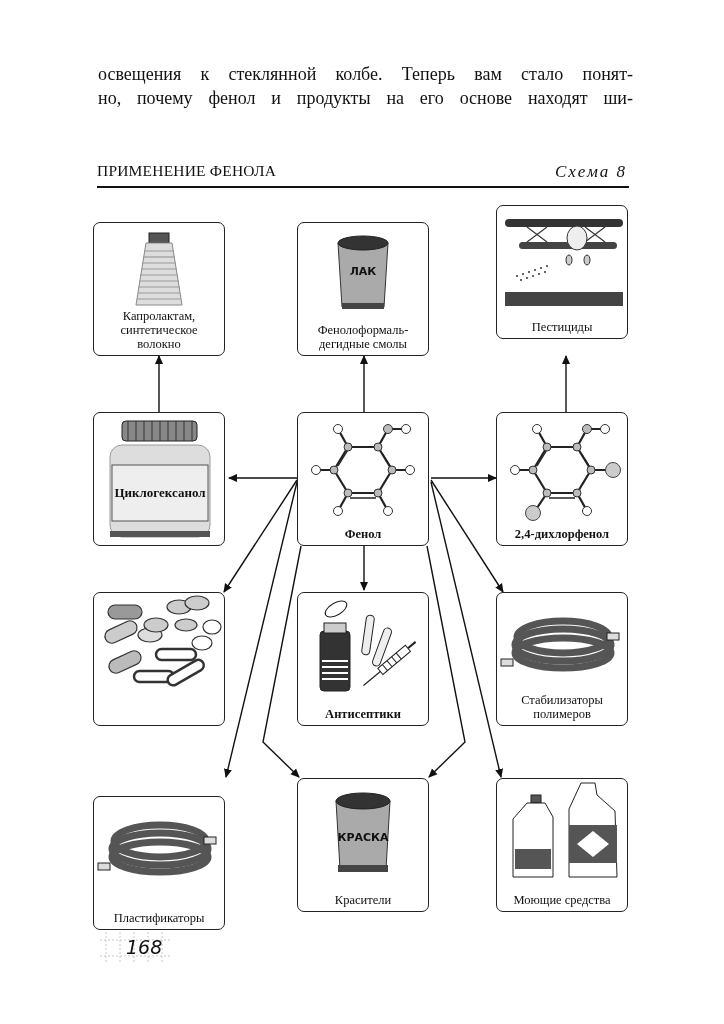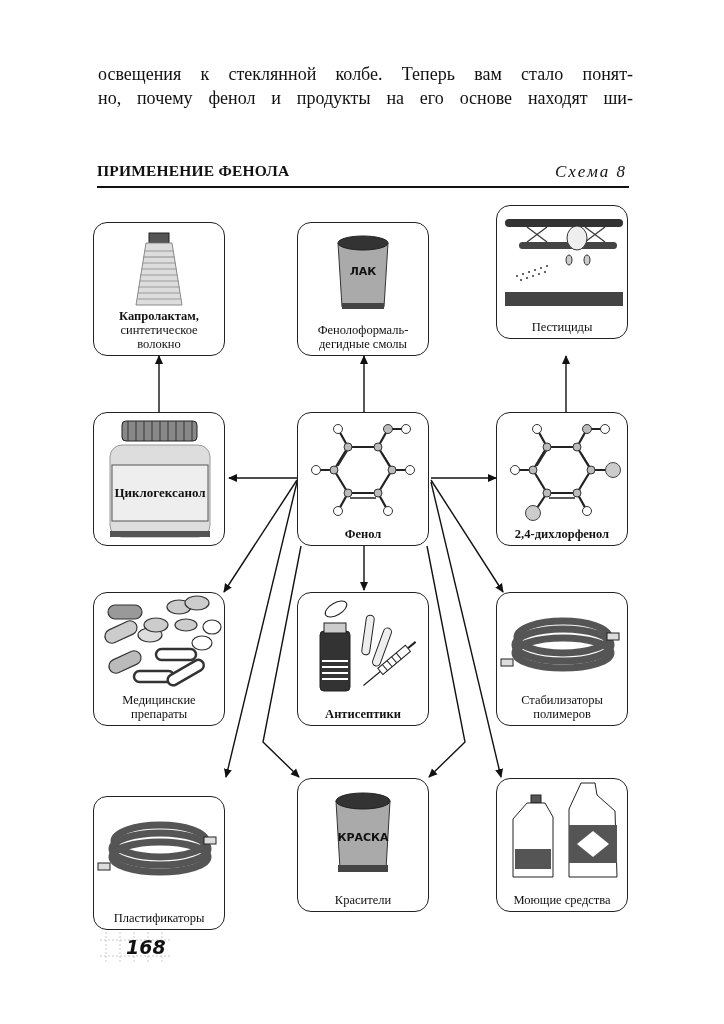--- a/index.html
+++ b/index.html
@@ -1,29 +1,29 @@
 <!DOCTYPE html>
 <html><head>
 <meta charset="utf-8">
 <style>
   html,body{margin:0;padding:0;background:#fff;}
   body{width:724px;height:1024px;position:relative;overflow:hidden;font-family:"DejaVu Serif","Liberation Serif",serif;color:#111;}
   .intro{position:absolute;left:98px;top:62px;width:535px;font-size:18px;line-height:24px;text-align:justify;font-family:"Liberation Serif",serif;}
   .intro span{display:block;}
   .intro span.j{text-align-last:justify;}
   .hdr{position:absolute;left:97px;top:160px;width:532px;height:26px;border-bottom:2.5px solid #111;}
-  .hdr-title{position:absolute;left:0;top:2px;font-weight:bold;font-size:15.5px;font-family:"Liberation Serif",serif;letter-spacing:0.2px;}
+  .hdr-title{position:absolute;left:0;top:2px;font-weight:normal;font-size:15.5px;font-family:"Liberation Serif",serif;letter-spacing:0.2px;}
   .hdr-scheme{position:absolute;right:2px;top:2px;font-style:italic;font-size:17px;letter-spacing:2px;font-family:"Liberation Serif",serif;}
-  .box{position:absolute;width:132px;height:134px;border:1.6px solid #222;border-radius:14px;background:#fff;box-sizing:border-box;overflow:hidden;}
+  .box{position:absolute;width:132px;height:134px;border:1.6px solid #222;border-radius:7px;background:#fff;box-sizing:border-box;overflow:hidden;}
   .box svg.pic{position:absolute;left:0;top:0;width:130px;height:100px;}
   .cap{position:absolute;left:0;right:0;bottom:4px;text-align:center;font-size:12.5px;line-height:14px;font-family:"Liberation Serif",serif;}
   .cap.b{font-weight:bold;}
   #arrows{position:absolute;left:0;top:0;width:724px;height:1024px;}
   .pageno{position:absolute;left:100px;top:932px;width:70px;height:32px;}
-  .pageno-num{position:absolute;left:126px;top:936px;font-style:italic;font-weight:bold;font-size:19px;font-family:"DejaVu Sans",sans-serif;}
+  .pageno-num{position:absolute;left:126px;top:936px;font-style:italic;font-weight:normal;font-size:19px;font-family:"DejaVu Sans",sans-serif;}
 </style>
 </head>
 <body>
 
 <div class="intro">
   <span class="j">освещения к стеклянной колбе. Теперь вам стало понят-</span>
   <span class="j">но, почему фенол и продукты на  его основе находят ши-</span>
 </div>
 
 <div class="hdr">
@@ -66,21 +66,21 @@
       <line x1="48" y1="40" x2="82" y2="40"></line>
         <line x1="47" y1="46" x2="83" y2="46"></line>
       <line x1="46" y1="52" x2="84" y2="52"></line>
         <line x1="45" y1="58" x2="85" y2="58"></line>
       <line x1="44" y1="64" x2="86" y2="64"></line>
         <line x1="44" y1="70" x2="86" y2="70"></line>
       <line x1="43" y1="76" x2="87" y2="76"></line>
     </g>
   </svg>
   <div class="cap">
-    <div class="b" style="font-weight:bold">Капролактам,</div>
+    <div class="b" style="font-weight:normal">Капролактам,</div>
     <div>синтетическое</div>
     <div>волокно</div>
   </div>
 </div>
 
 <div class="box" style="left:297px;top:222px;">
   <svg class="pic" viewBox="0 0 130 100">
     <path d="M40,20 L90,20 L86,84 L44,84 Z" fill="#aaa" stroke="#333"></path>
     <ellipse cx="65" cy="20" rx="25" ry="7" fill="#333" stroke="#222"></ellipse>
     <rect x="44" y="80" width="42" height="6" fill="#444"></rect>
@@ -249,24 +249,20 @@
       <ellipse cx="85" cy="14" rx="12" ry="7" fill="#ccc"></ellipse>
       <ellipse cx="103" cy="10" rx="12" ry="7" fill="#ccc"></ellipse>
       <ellipse cx="92" cy="32" rx="11" ry="6" fill="#ccc"></ellipse>
       <ellipse cx="118" cy="34" rx="9" ry="7" fill="#fff"></ellipse>
       <ellipse cx="108" cy="50" rx="10" ry="7" fill="#fff"></ellipse>
       <rect x="62" y="56" width="40" height="11" rx="5.5" fill="#fff" stroke-width="2.5"></rect>
       <rect x="40" y="78" width="40" height="11" rx="5.5" fill="#fff" stroke-width="2.5"></rect>
       <rect x="72" y="74" width="40" height="11" rx="5.5" fill="#fff" stroke-width="2.5" transform="rotate(-30 92 80)"></rect>
     </g>
   </svg>
-  <div class="cap">
-    <div>Медицинские</div>
-    <div>препараты</div>
-  </div>
 </div>
 
 <div class="box" style="left:297px;top:592px;">
   <svg class="pic" viewBox="0 0 130 100">
     <rect x="22" y="38" width="30" height="60" rx="4" fill="#333" stroke="#222"></rect>
     <rect x="26" y="30" width="22" height="10" fill="#ccc" stroke="#222"></rect>
     <ellipse cx="38" cy="16" rx="12" ry="6" fill="#fff" stroke="#222" transform="rotate(-30 38 16)"></ellipse>
     <g stroke="#fff" stroke-width="2">
         <line x1="24" y1="68" x2="50" y2="68"></line>
         <line x1="24" y1="74" x2="50" y2="74"></line>

